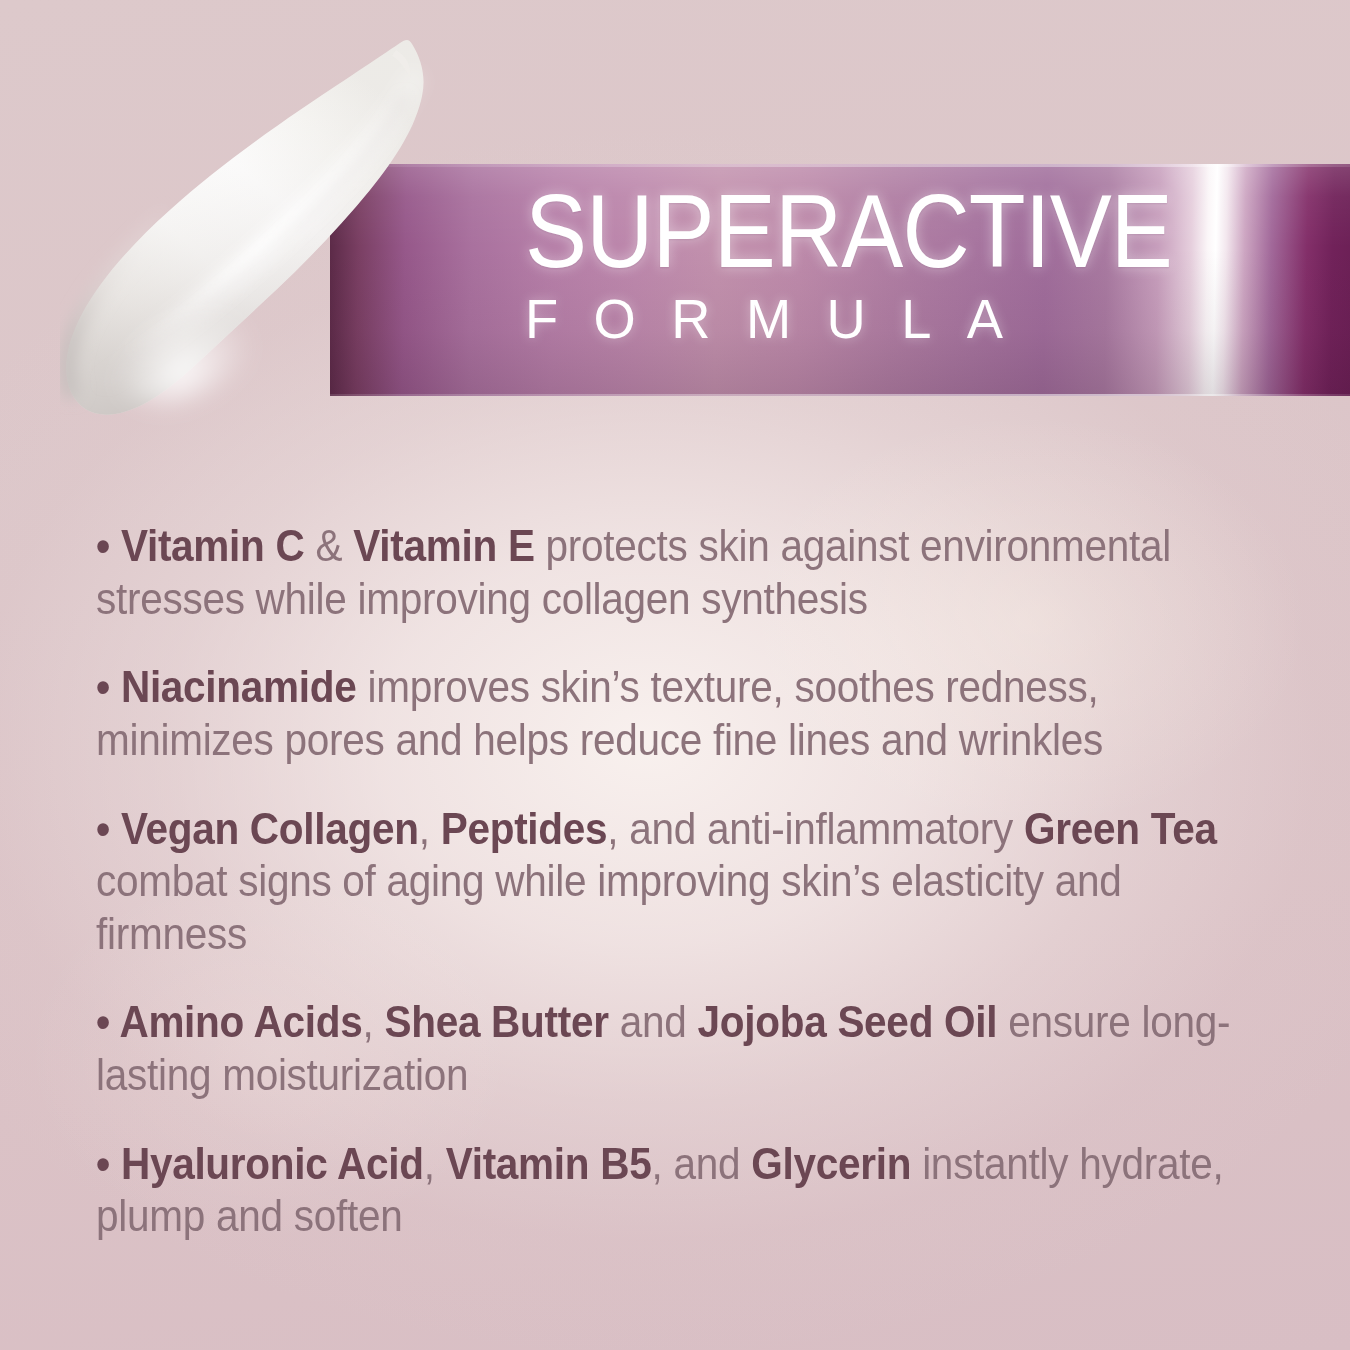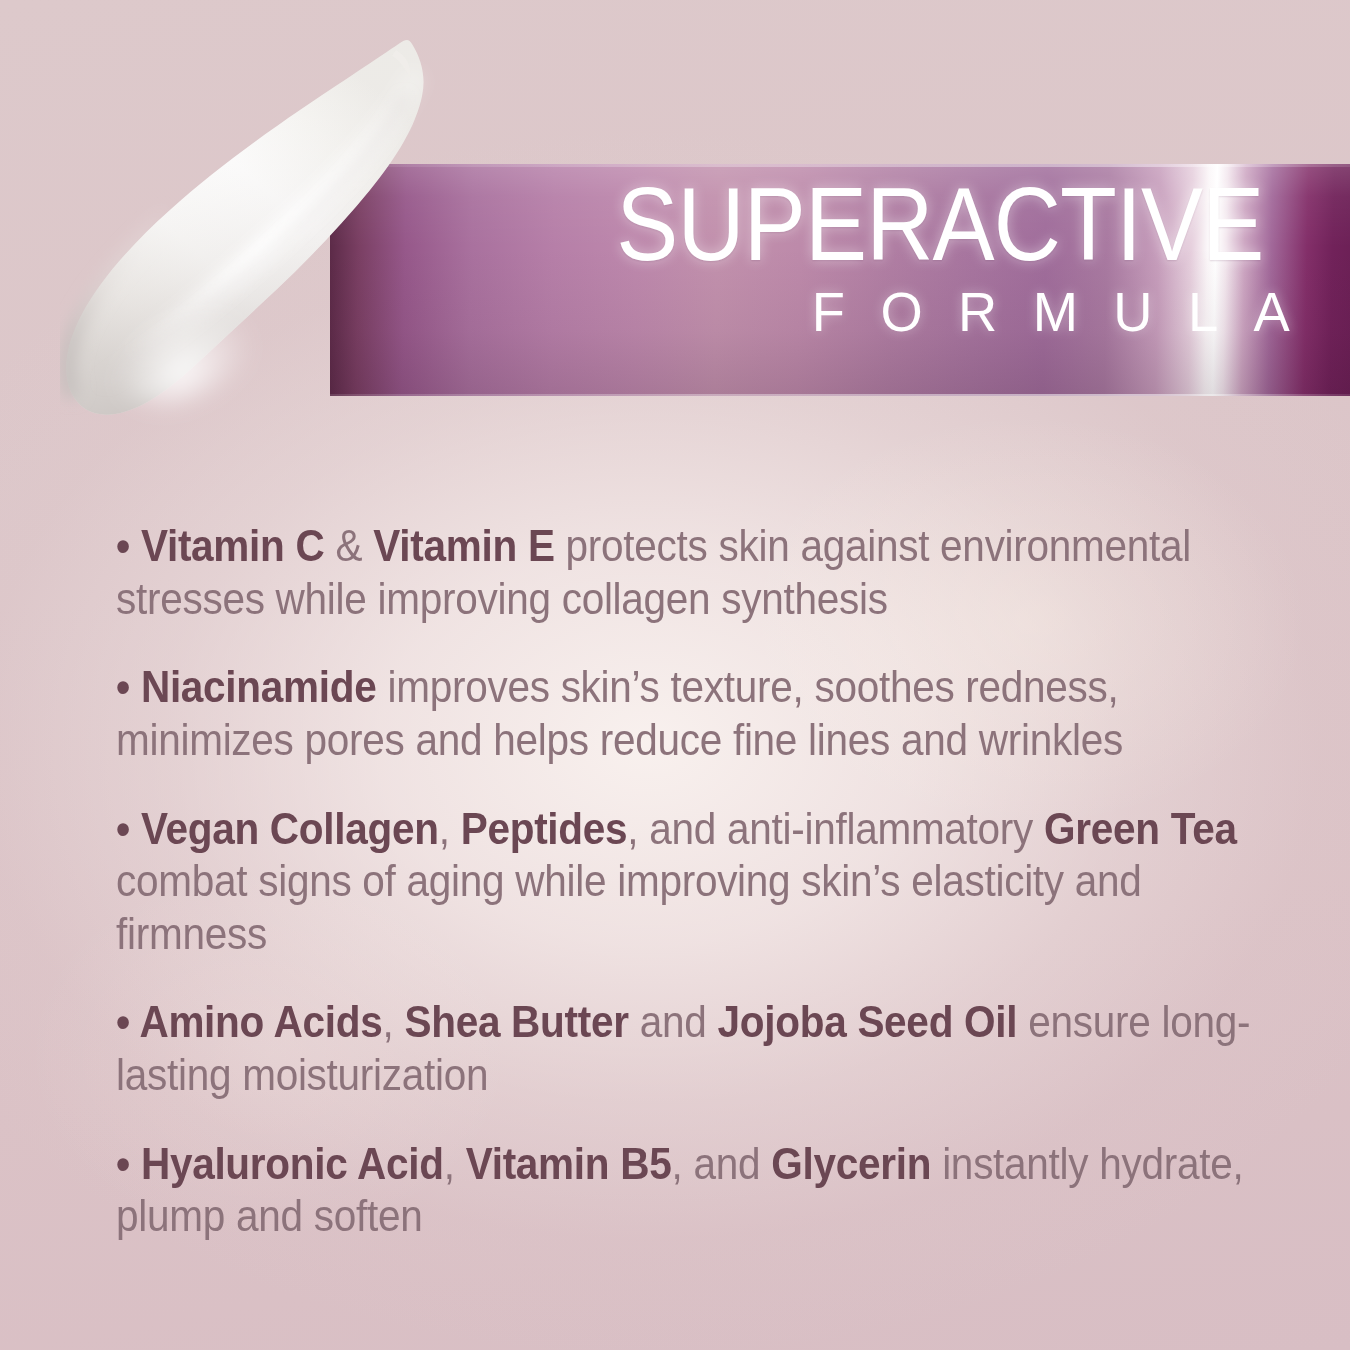--- a/index.html
+++ b/index.html
@@ -97,23 +97,22 @@
   .banner-botline {
     position: absolute;
     left: 0; right: 0; bottom: 0;
     height: 2px;
     background: linear-gradient(to right, rgba(255,255,255,0.12), rgba(255,255,255,0.40) 45%, rgba(255,255,255,0.55) 78%, rgba(255,255,255,0.10));
   }
 
   .banner-text {
     position: absolute;
     left: 195px;
-    top: 11px;
+    top: 18px;
     right: 0;
-    text-align: right;
   }
   .brand-line1 {
     font-family: "Liberation Sans", "DejaVu Sans", sans-serif;
     font-weight: 300;
     font-size: 104px;
     line-height: 0.96;
     letter-spacing: -1px;
     color: #ffffff;
     white-space: nowrap;
     transform: scaleX(0.895);
@@ -140,21 +139,21 @@
     left: 60px;
     top: 30px;
     width: 420px;
     height: 440px;
   }
   .cream-wrap svg { display: block; width: 100%; height: 100%; }
 
   
   .bullets {
     position: absolute;
-    left: 116px;
+    left: 96px;
     top: 520px;
     width: 1180px;
   }
   .bullet {
     color: #8c737b;
     font-family: "Liberation Sans", "DejaVu Sans", sans-serif;
     font-weight: 400;
     font-size: 45px;
     line-height: 1.17;
     letter-spacing: -0.3px;

